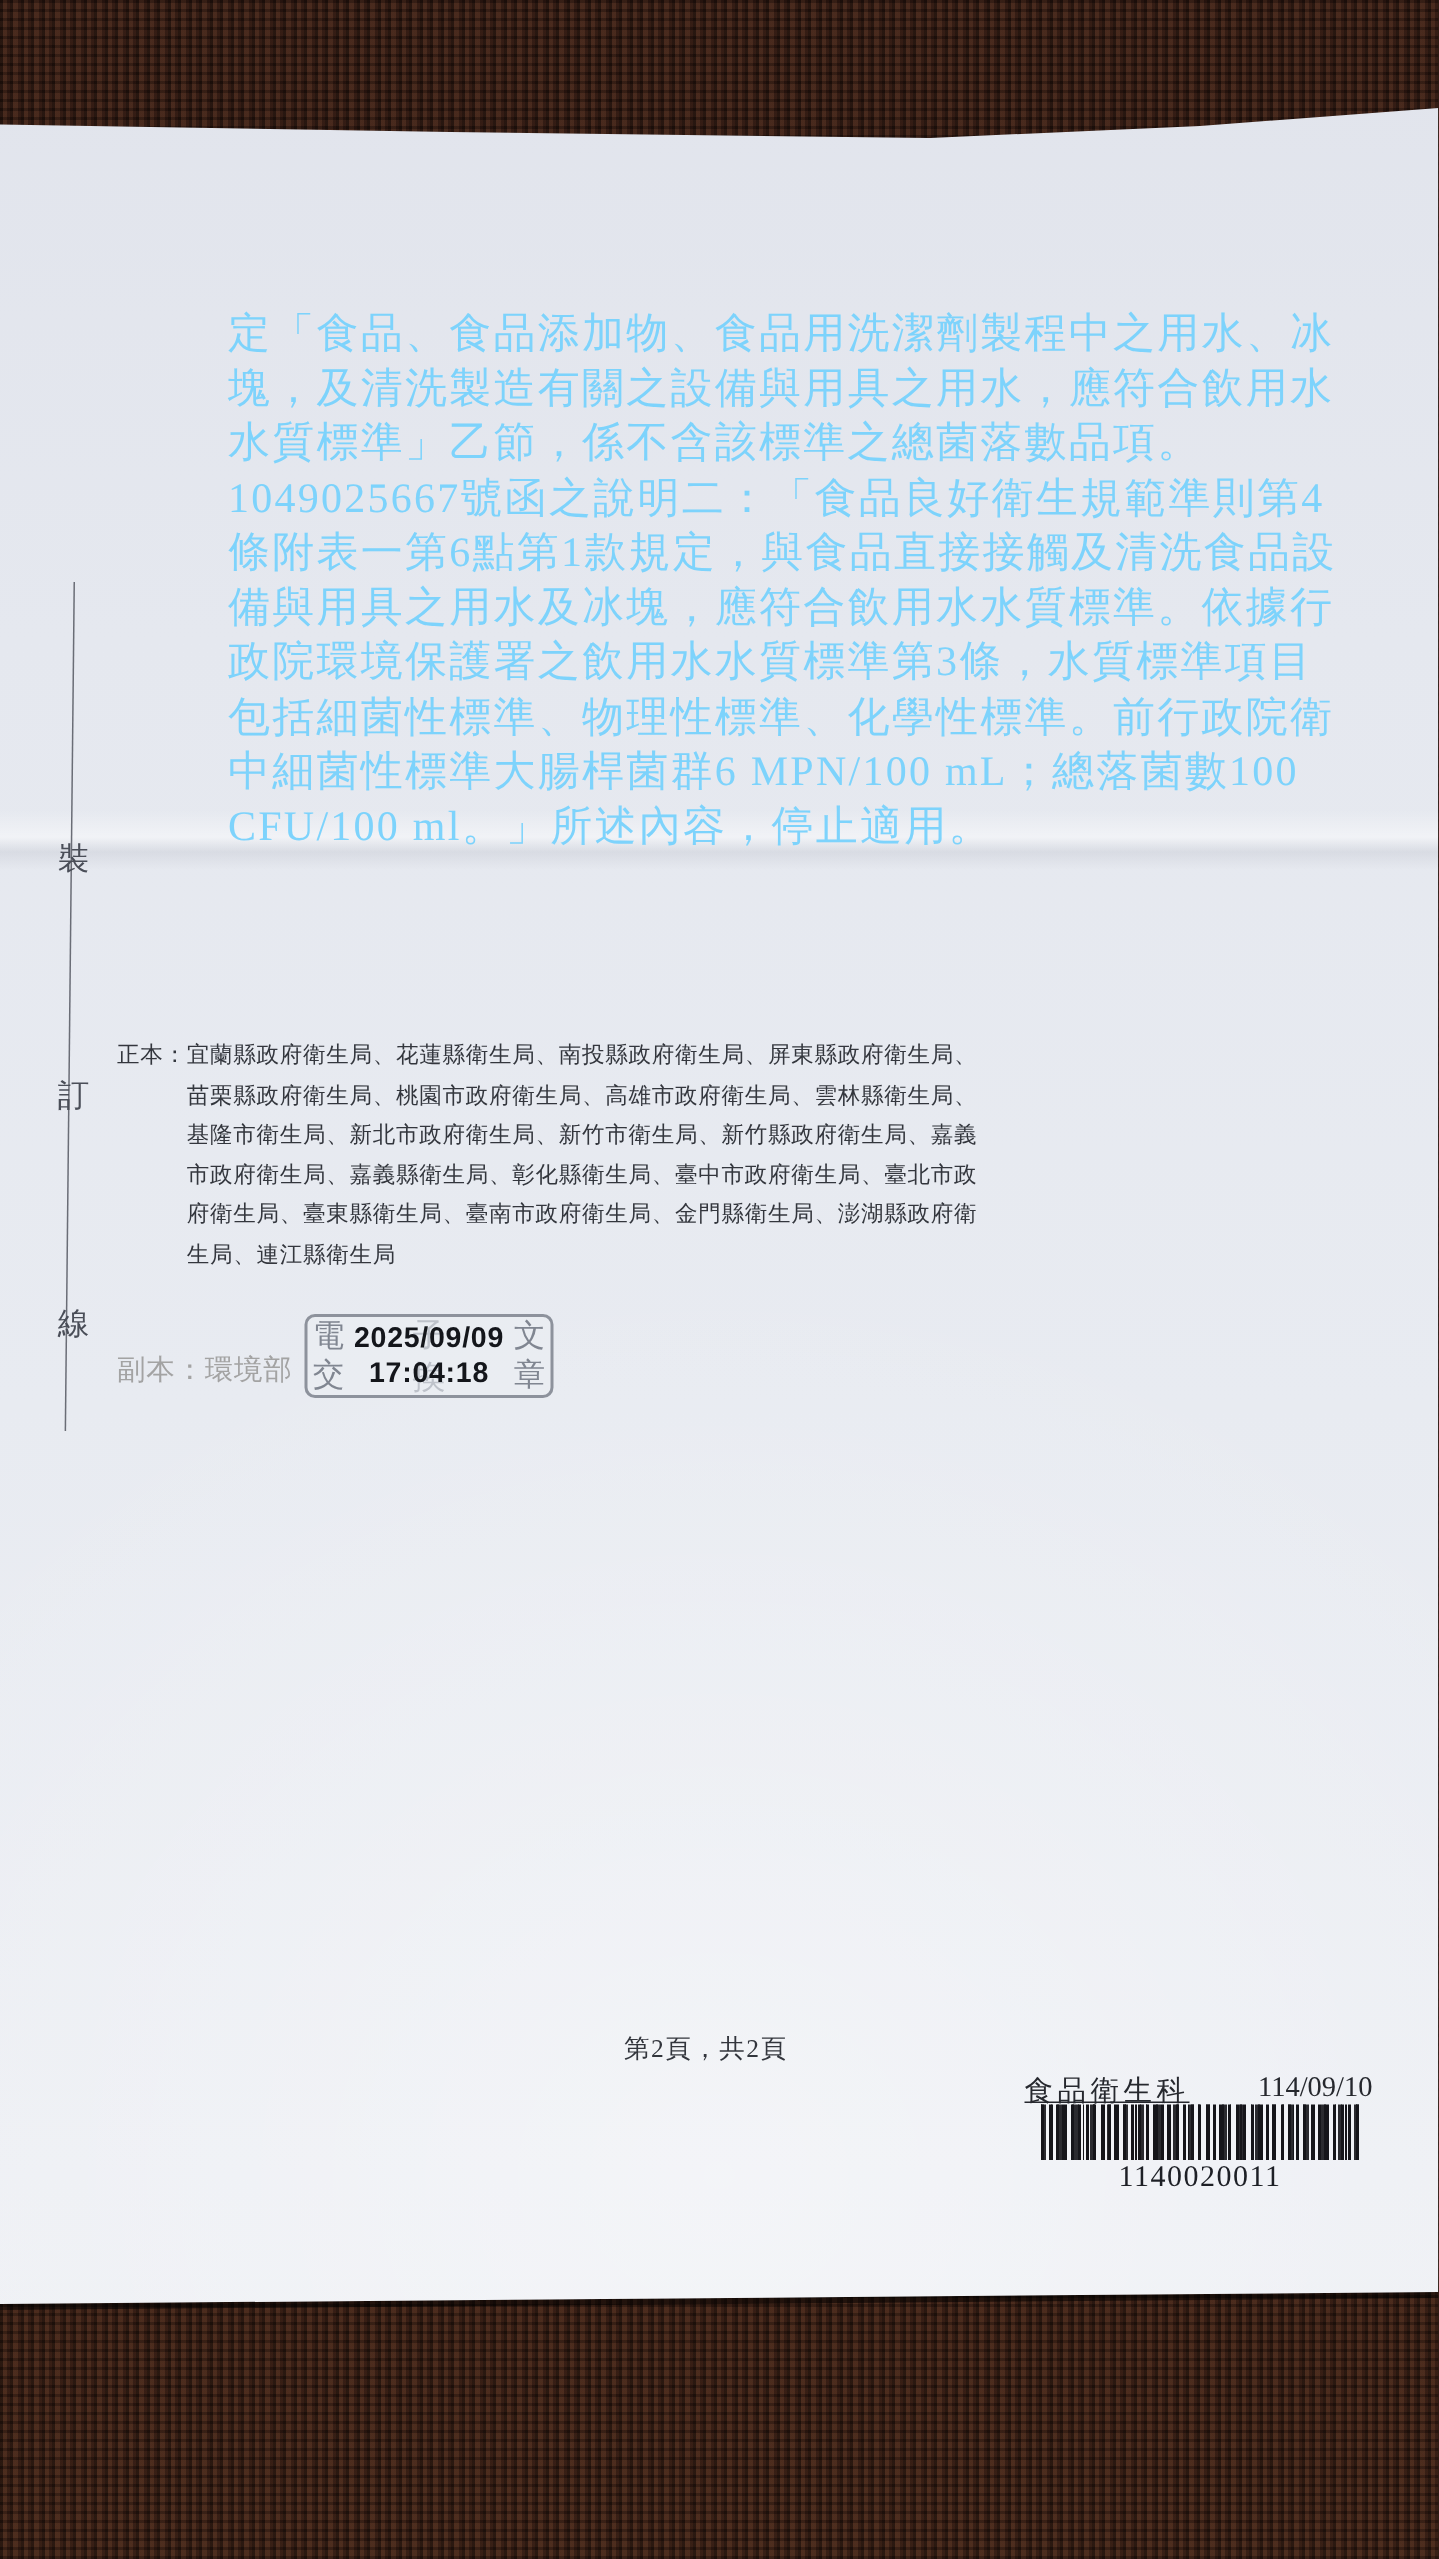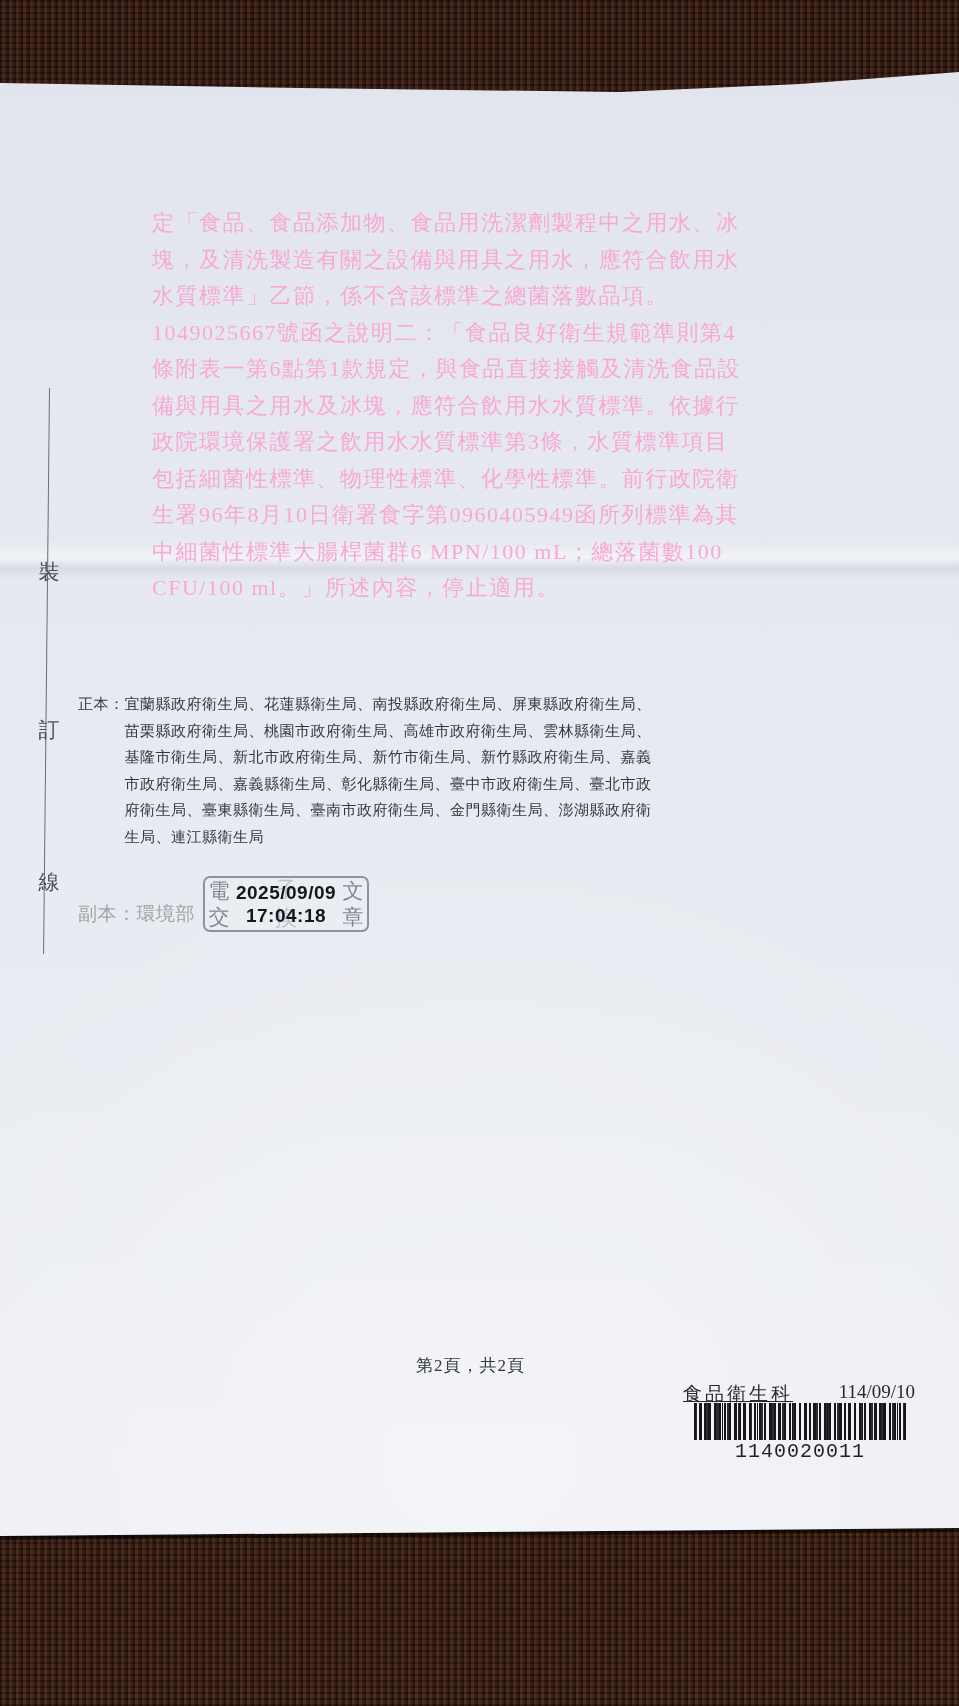--- a/index.html
+++ b/index.html
@@ -41,21 +41,21 @@
     position:absolute;left:36px;width:26px;
     font-size:21px;color:#4a4e58;text-align:center;background:inherit;
   }
   .mc1{top:558px;background:transparent;}
   .mc2{top:716px;}
   .mc3{top:868px;}
   .margin-char{background:transparent;}
   
   .body-block{
     position:absolute;left:118px;top:205px;width:734px;
-    font-size:22px;line-height:36.5px;color:#f9a8d4;
+    font-size:28px;line-height:36.5px;color:#7dd3fc;
     letter-spacing:1.5px;
   }
   .bl{white-space:nowrap;}
   .bl.cont{margin-left:34px;}
   .bl.wide{letter-spacing:6px;}
   
   .recip{
     position:absolute;left:78px;top:691px;display:flex;
     font-size:15px;line-height:26.5px;color:#33363d;letter-spacing:.5px;
   }
@@ -95,21 +95,21 @@
   .footer-dept-row .dept{letter-spacing:3px;text-decoration:underline;}
   .barcode{
     position:absolute;left:694px;top:1403px;width:212px;height:37px;
     background:
       repeating-linear-gradient(90deg,#15151a 0 2px,transparent 2px 5px),
       repeating-linear-gradient(90deg,#15151a 0 1px,transparent 1px 7px),
       repeating-linear-gradient(90deg,rgba(21,21,26,.9) 0 3px,transparent 3px 11px);
   }
   .barcode-number{
     position:absolute;left:694px;top:1440px;width:212px;text-align:center;
-    font-size:20px;color:#1e2026;letter-spacing:1px;font-family:Liberation Mono, monospace;
+    font-size:20px;color:#1e2026;letter-spacing:1px;
   }
   .page-indicator{
     position:absolute;left:416px;top:1354px;font-size:17px;color:#33363d;letter-spacing:1px;
   }
 </style>
 </head>
 <body>
 
 <div class="surface"></div>
 <div class="paper-shadow"></div>
@@ -125,21 +125,20 @@
 
 <div class="body-block">
   <div class="bl cont">定「食品、食品添加物、食品用洗潔劑製程中之用水、冰</div>
   <div class="bl cont">塊，及清洗製造有關之設備與用具之用水，應符合飲用水</div>
   <div class="bl cont">水質標準」乙節，係不含該標準之總菌落數品項。</div>
   <div class="bl cont">1049025667號函之說明二：「食品良好衛生規範準則第4</div>
   <div class="bl cont">條附表一第6點第1款規定，與食品直接接觸及清洗食品設</div>
   <div class="bl cont">備與用具之用水及冰塊，應符合飲用水水質標準。依據行</div>
   <div class="bl cont">政院環境保護署之飲用水水質標準第3條，水質標準項目</div>
   <div class="bl cont">包括細菌性標準、物理性標準、化學性標準。前行政院衛</div>
-  <div class="bl cont">生署96年8月10日衛署食字第0960405949函所列標準為其</div>
   <div class="bl cont">中細菌性標準大腸桿菌群6 MPN/100 mL；總落菌數100</div>
   <div class="bl cont">CFU/100 ml。」所述內容，停止適用。</div>
 </div>
 
 <div class="recip">
   <div class="recip-label">正本：</div>
   <div class="recip-lines">
     <div>宜蘭縣政府衛生局、花蓮縣衛生局、南投縣政府衛生局、屏東縣政府衛生局、</div>
     <div>苗栗縣政府衛生局、桃園市政府衛生局、高雄市政府衛生局、雲林縣衛生局、</div>
     <div>基隆市衛生局、新北市政府衛生局、新竹市衛生局、新竹縣政府衛生局、嘉義</div>

